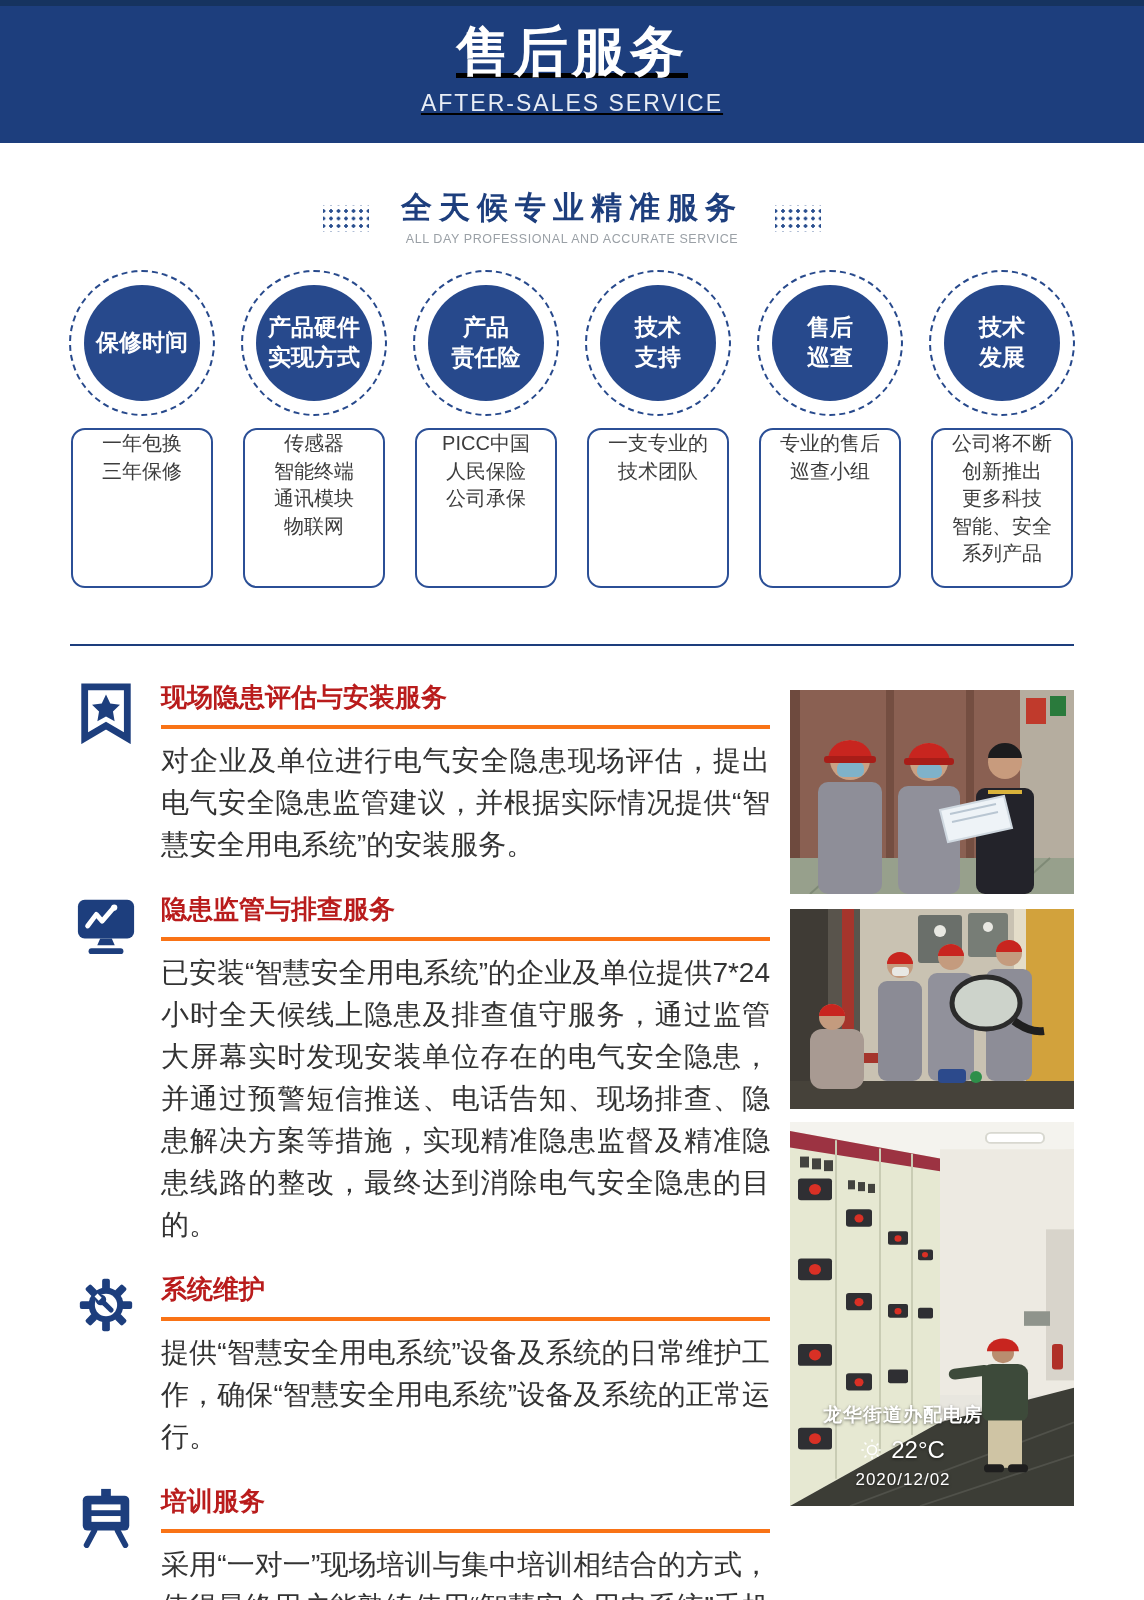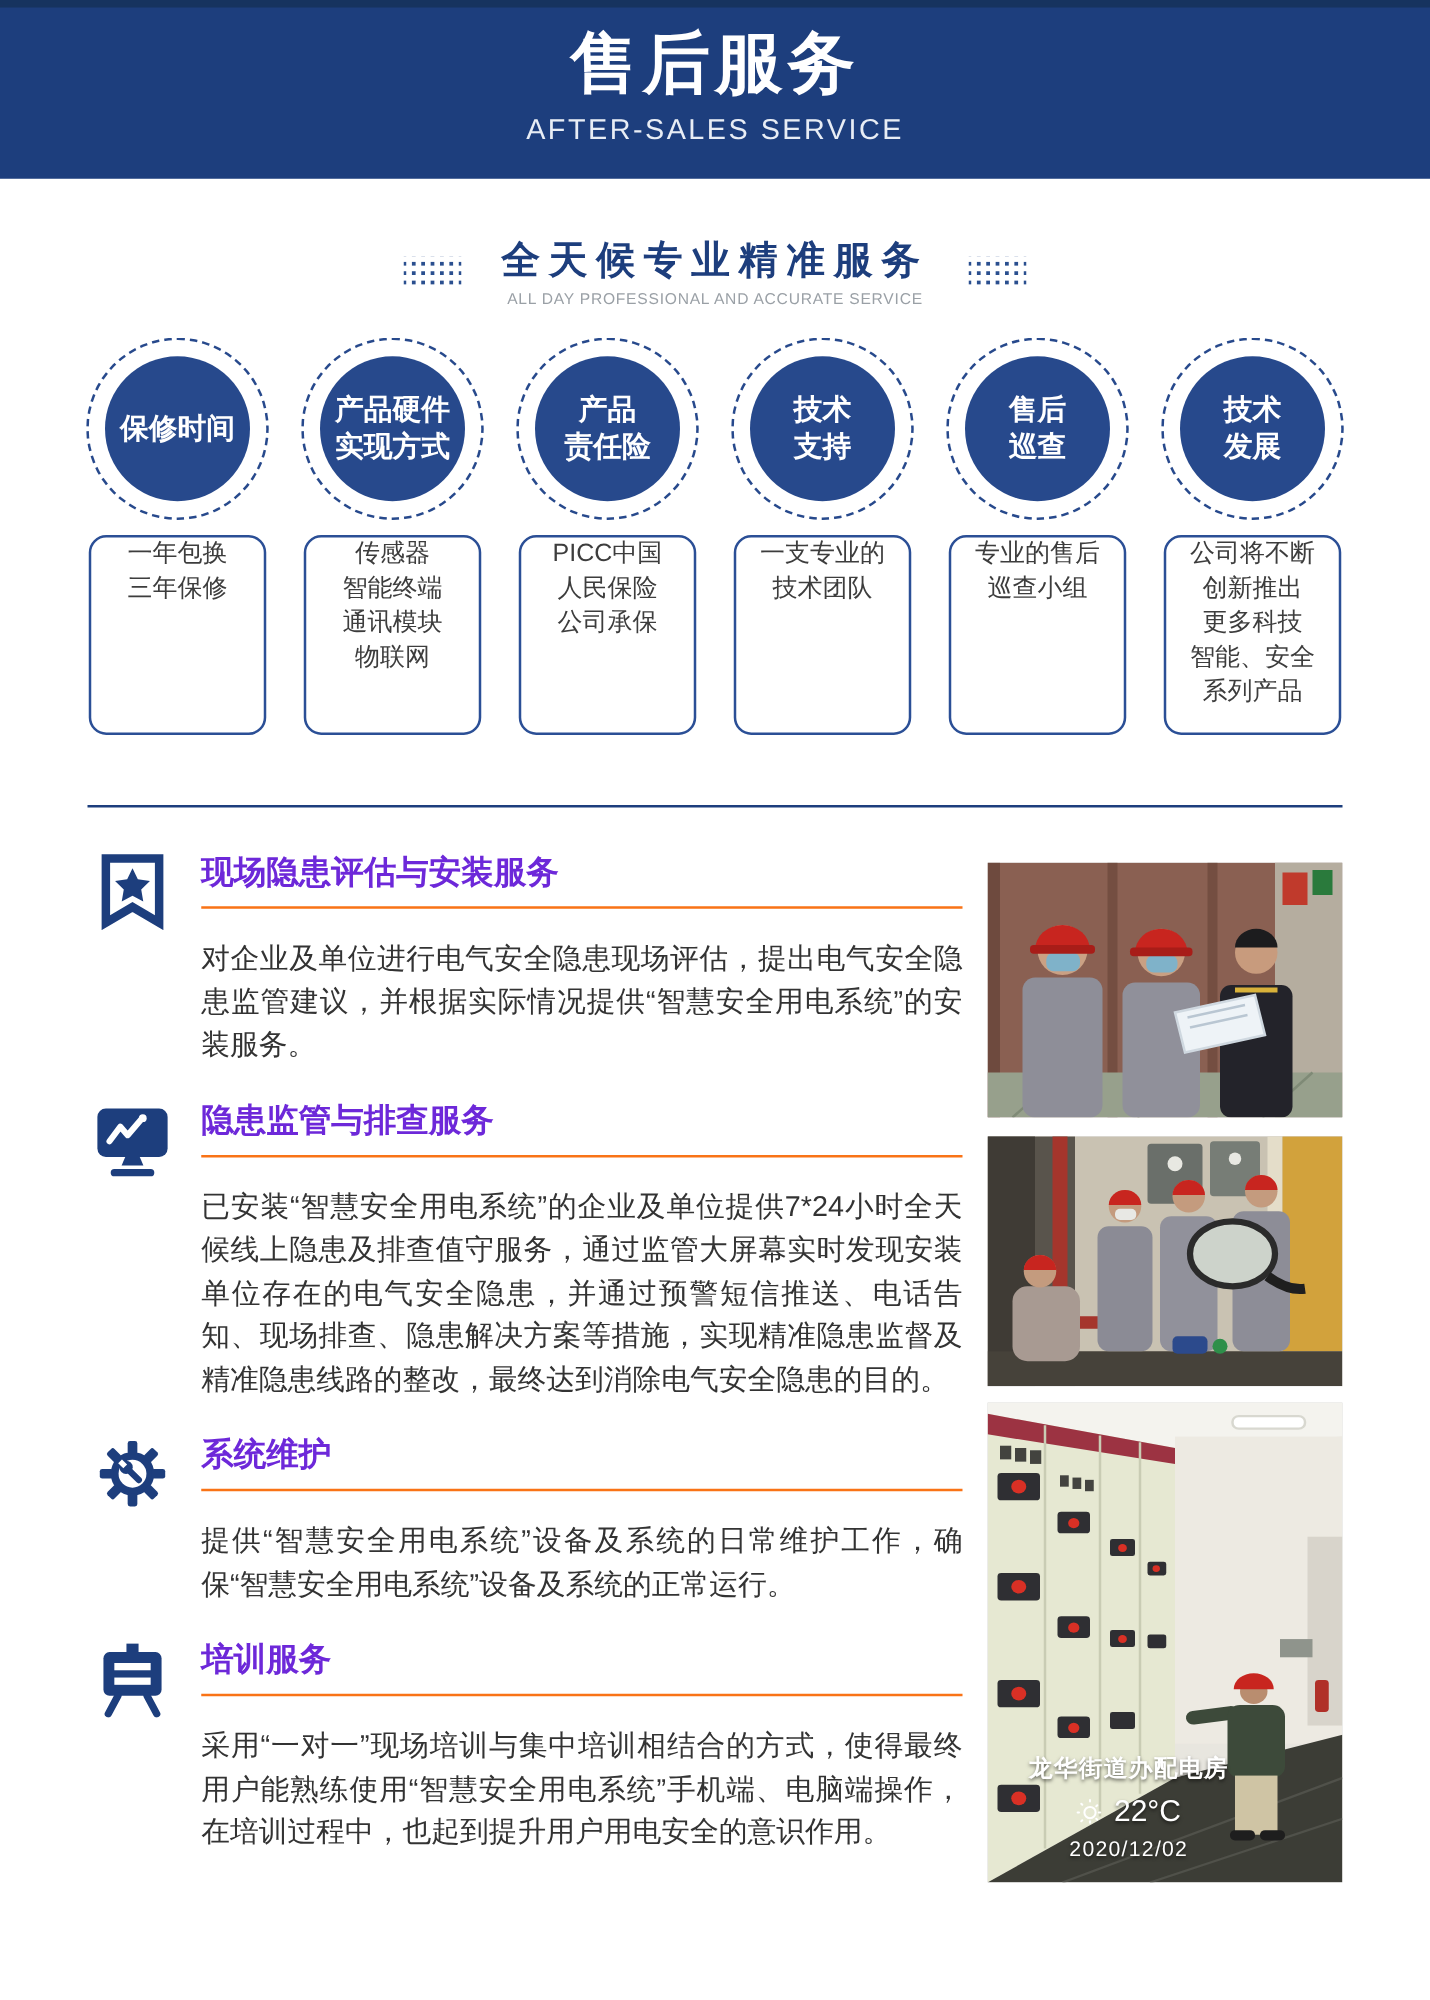--- a/index.html
+++ b/index.html
@@ -1,20 +1,20 @@
 <!DOCTYPE html>
 <html><head>
 <meta charset="utf-8">
 <style>
   html,body{margin:0;padding:0;background:#ffffff;}
   body{font-family:"Liberation Sans","DejaVu Sans",sans-serif;}
   .page{width:1144px;height:1600px;margin:0 auto;background:#fff;position:relative;overflow:hidden;}
 
   
-  .header{height:143px;background:#1d3e7d;text-align:center;position:relative;}
+  .header{height:143px;background:#1d3e7d;text-align:center;position:relative;text-decoration:underline;}
   .header:before{content:"";position:absolute;top:0;left:0;right:0;height:6px;background:#16335f;}
   .header-title{color:#fff;font-size:54px;font-weight:bold;letter-spacing:4px;padding-top:24px;line-height:1;}
   .header-sub{color:#e8edf5;font-size:23px;letter-spacing:2px;margin-top:12px;font-weight:normal;}
 
   
   .intro{margin-top:44px;display:flex;justify-content:center;align-items:flex-end;gap:32px;}
   .dots{width:46px;height:27px;margin-bottom:14px;
     background-image:radial-gradient(circle,#2a4f8f 1.7px,transparent 1.9px);
     background-size:7.5px 7.5px;background-position:center;}
   .intro-text{text-align:center;}
@@ -35,23 +35,23 @@
 
   .divider{margin:56px 70px 0 70px;border-top:2px solid #1d3e7d;}
 
   
   .main{display:flex;margin:34px 70px 0 75px;gap:20px;}
   .services{flex:1;min-width:0;}
   .service{display:flex;gap:24px;margin-bottom:26px;}
   .service-icon{width:62px;flex:none;padding-top:2px;}
   .service-icon svg{width:62px;height:62px;display:block;}
   .service-content{flex:1;min-width:0;}
-  .service-title{font-size:26px;font-weight:bold;color:#6d28d9;
-    border-bottom:2px solid #f97316;padding-bottom:10px;}
-  .service-body{font-size:23px;color:#333;line-height:1.5;margin-top:22px;text-align:justify;}
+  .service-title{font-size:26px;font-weight:bold;color:#b91c1c;
+    border-bottom:4px solid #f97316;padding-bottom:10px;}
+  .service-body{font-size:28px;color:#333;line-height:1.5;margin-top:11px;text-align:justify;}
 
   
   .photos{width:284px;flex:none;display:flex;flex-direction:column;margin-top:10px;}
   .photo{width:284px;position:relative;overflow:hidden;background:#ddd;}
   .photo svg{display:block;width:100%;height:100%;}
   .photo-1{height:204px;margin-bottom:15px;}
   .photo-2{height:200px;margin-bottom:13px;}
   .photo-3{height:384px;}
   .photo-overlay{position:absolute;left:18px;bottom:16px;width:190px;color:#fff;
     text-shadow:0 1px 3px rgba(0,0,0,0.55);text-align:center;}

